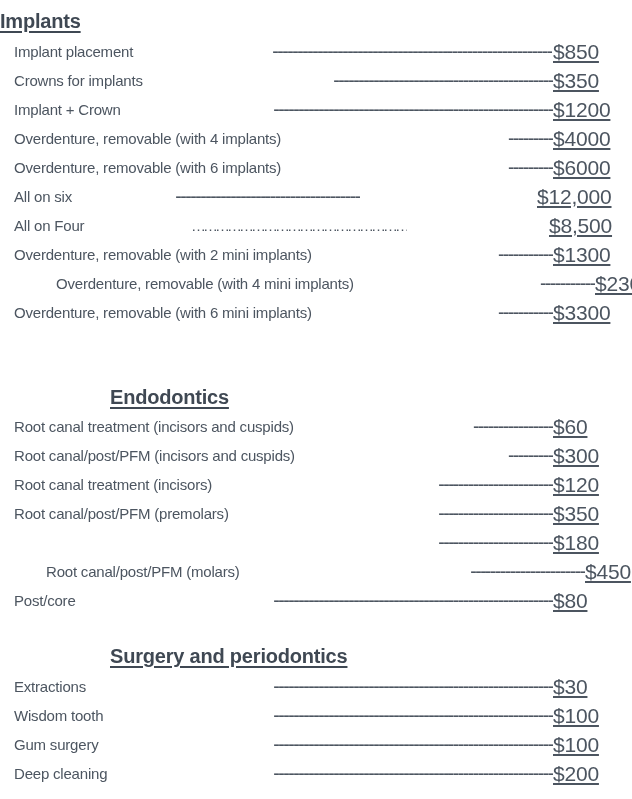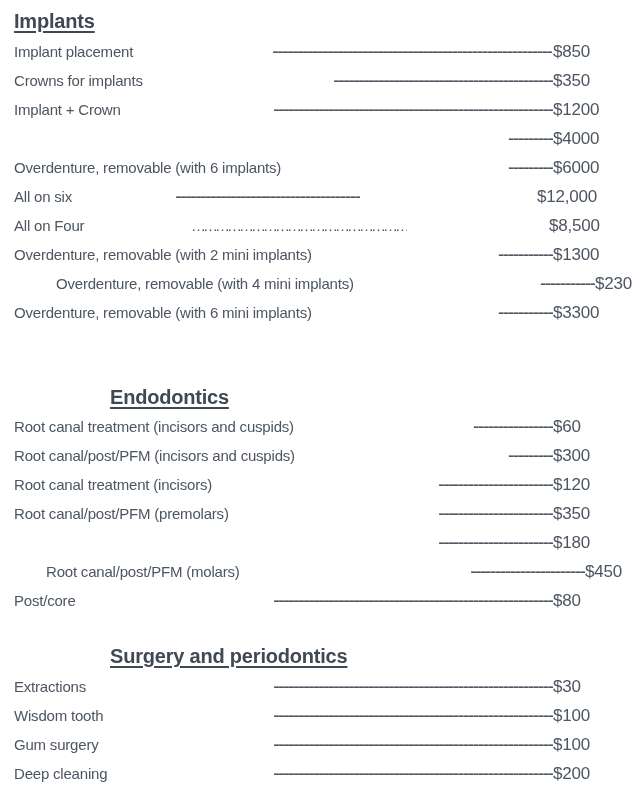--- a/index.html
+++ b/index.html
@@ -17,46 +17,48 @@
     .row { position: absolute; left: 0; width: 632px; height: 29px; white-space: nowrap; }
     .label {
       position: absolute; left: 14px; font-size: 15px; top: 0; line-height: 29px;
       letter-spacing: -0.2px;
     }
     .leader {
       position: absolute; top: 0; line-height: 29px; font-size: 19.5px;
       overflow: hidden; white-space: nowrap; text-align: right; letter-spacing: -1.5px;
     }
     .price {
-      position: absolute; top: 0; line-height: 29px; font-size: 17px;
+      position: absolute; top: 0; line-height: 29px; font-size: 21px;
       letter-spacing: -0.2px;
+      text-decoration: underline;
     }
   </style>
 </head>
 <body>
 
 <div class="section" style="top:0;">
-  <div class="heading" style="left:14px; top:10px;">Implants</div>
+  <div class="heading" style="left:0; top:10px;">Implants</div>
 
   <div class="row" style="top:37px;">
     <span class="label">Implant placement</span>
     <span class="leader" style="left:206px; width:346px;">--------------------------------------------------------</span>
     <span class="price" style="left:553px;">$850</span>
   </div>
   <div class="row" style="top:66px;">
     <span class="label">Crowns for implants</span>
     <span class="leader" style="left:302px; width:251px;">--------------------------------------------</span>
     <span class="price" style="left:553px;">$350</span>
   </div>
   <div class="row" style="top:95px;">
     <span class="label">Implant + Crown</span>
     <span class="leader" style="left:206px; width:347px;">--------------------------------------------------------</span>
     <span class="price" style="left:553px;">$1200</span>
   </div>
   <div class="row" style="top:124px;">
+    <span class="label">Overdenture, removable (with 4 implants)</span>
     <span class="leader" style="left:494px; width:59px;">---------</span>
     <span class="price" style="left:553px;">$4000</span>
   </div>
   <div class="row" style="top:153px;">
     <span class="label">Overdenture, removable (with 6 implants)</span>
     <span class="leader" style="left:494px; width:59px;">---------</span>
     <span class="price" style="left:553px;">$6000</span>
   </div>
   <div class="row" style="top:182px;">
     <span class="label">All on six</span>

